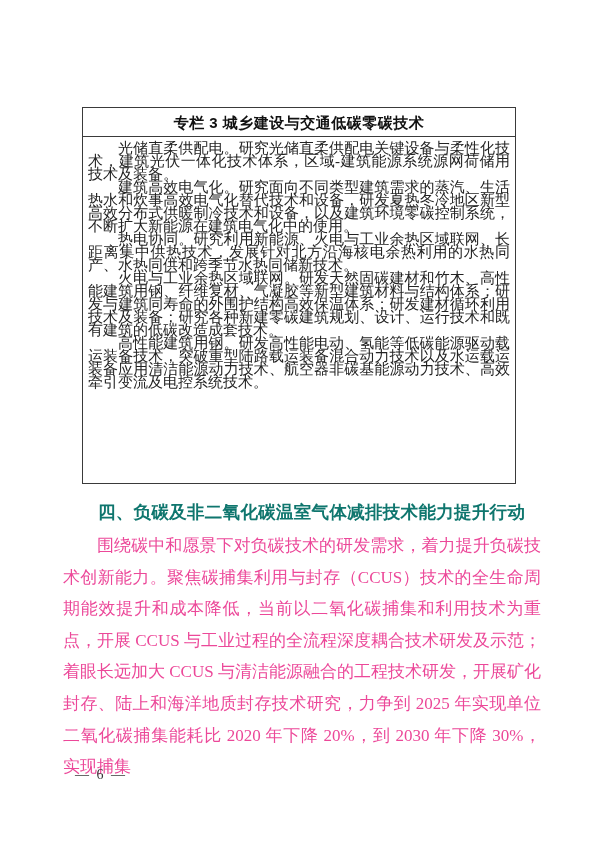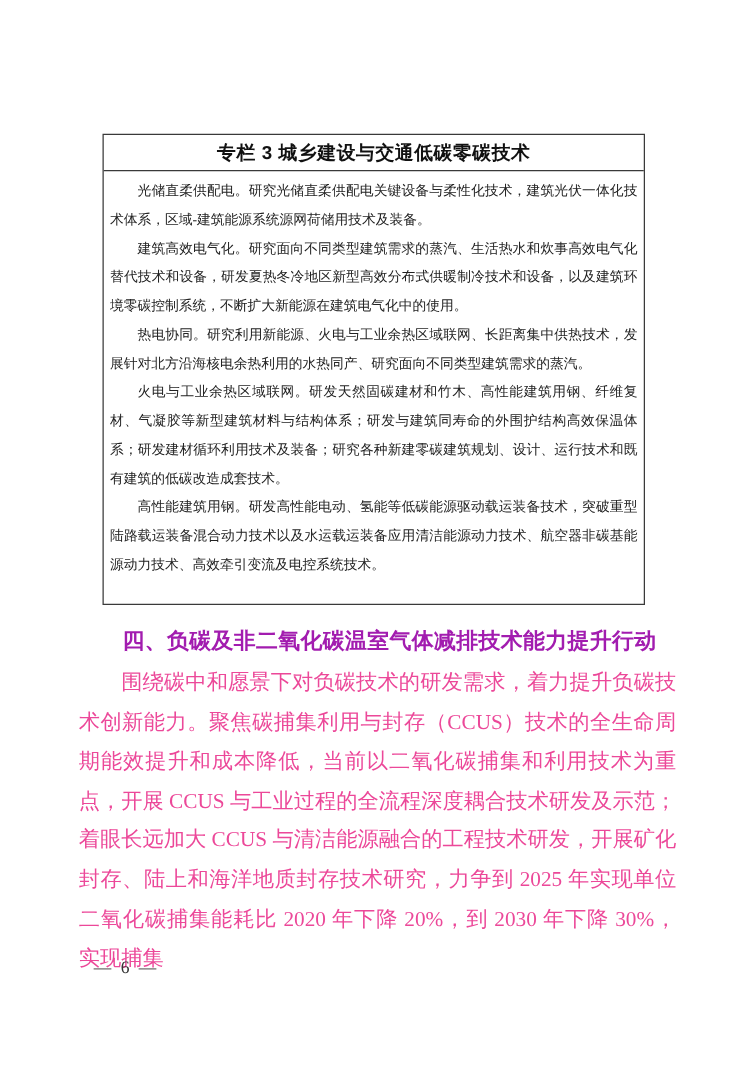--- a/index.html
+++ b/index.html
@@ -30,36 +30,36 @@
     font-family: "Liberation Sans", "DejaVu Sans", sans-serif;
     font-weight: bold;
     font-size: 15px;
     color: #111111;
     letter-spacing: 0.5px;
   }
   .column-box-body {
     padding: 5px 5px 0 5px;
   }
   .column-box-body p {
-    font-size: 11px;
-    line-height: 23px;
+    font-size: 15px;
+    line-height: 13px;
     text-align: justify;
     text-indent: 2em;
     color: #222222;
   }
   .section-heading {
     position: absolute;
     left: 63px;
     top: 500px;
     width: 480px;
     text-indent: 2em;
     font-family: "Liberation Sans", "DejaVu Sans", sans-serif;
     font-weight: bold;
     font-size: 17.5px;
-    color: #a21caf;
+    color: #0f766e;
     letter-spacing: 0.3px;
   }
   .section-paragraph {
     position: absolute;
     left: 63px;
     top: 530px;
     width: 478px;
     font-size: 17px;
     line-height: 31.6px;
     text-align: justify;
@@ -78,21 +78,21 @@
 </head>
 <body>
 
 <div class="page">
 
   <div class="column-box">
     <div class="column-box-title">专栏 3 城乡建设与交通低碳零碳技术</div>
     <div class="column-box-body">
       <p>光储直柔供配电。研究光储直柔供配电关键设备与柔性化技术，建筑光伏一体化技术体系，区域-建筑能源系统源网荷储用技术及装备。</p>
       <p>建筑高效电气化。研究面向不同类型建筑需求的蒸汽、生活热水和炊事高效电气化替代技术和设备，研发夏热冬冷地区新型高效分布式供暖制冷技术和设备，以及建筑环境零碳控制系统，不断扩大新能源在建筑电气化中的使用。</p>
-      <p>热电协同。研究利用新能源、火电与工业余热区域联网、长距离集中供热技术，发展针对北方沿海核电余热利用的水热同产、研究面向不同类型建筑需求的蒸汽。</p>
+      <p>热电协同。研究利用新能源、火电与工业余热区域联网、长距离集中供热技术，发展针对北方沿海核电余热利用的水热同产、水热同供和跨季节水热同储新技术。</p>
       <p>火电与工业余热区域联网。研发天然固碳建材和竹木、高性能建筑用钢、纤维复材、气凝胶等新型建筑材料与结构体系；研发与建筑同寿命的外围护结构高效保温体系；研发建材循环利用技术及装备；研究各种新建零碳建筑规划、设计、运行技术和既有建筑的低碳改造成套技术。</p>
       <p>高性能建筑用钢。研发高性能电动、氢能等低碳能源驱动载运装备技术，突破重型陆路载运装备混合动力技术以及水运载运装备应用清洁能源动力技术、航空器非碳基能源动力技术、高效牵引变流及电控系统技术。</p>
     </div>
   </div>
 
   <div class="section-heading">四、负碳及非二氧化碳温室气体减排技术能力提升行动</div>
 
   <div class="section-paragraph">围绕碳中和愿景下对负碳技术的研发需求，着力提升负碳技术创新能力。聚焦碳捕集利用与封存（CCUS）技术的全生命周期能效提升和成本降低，当前以二氧化碳捕集和利用技术为重点，开展 CCUS 与工业过程的全流程深度耦合技术研发及示范；着眼长远加大 CCUS 与清洁能源融合的工程技术研发，开展矿化封存、陆上和海洋地质封存技术研究，力争到 2025 年实现单位二氧化碳捕集能耗比 2020 年下降 20%，到 2030 年下降 30%，实现捕集</div>
 
   <div class="page-number">— 6 —</div>

